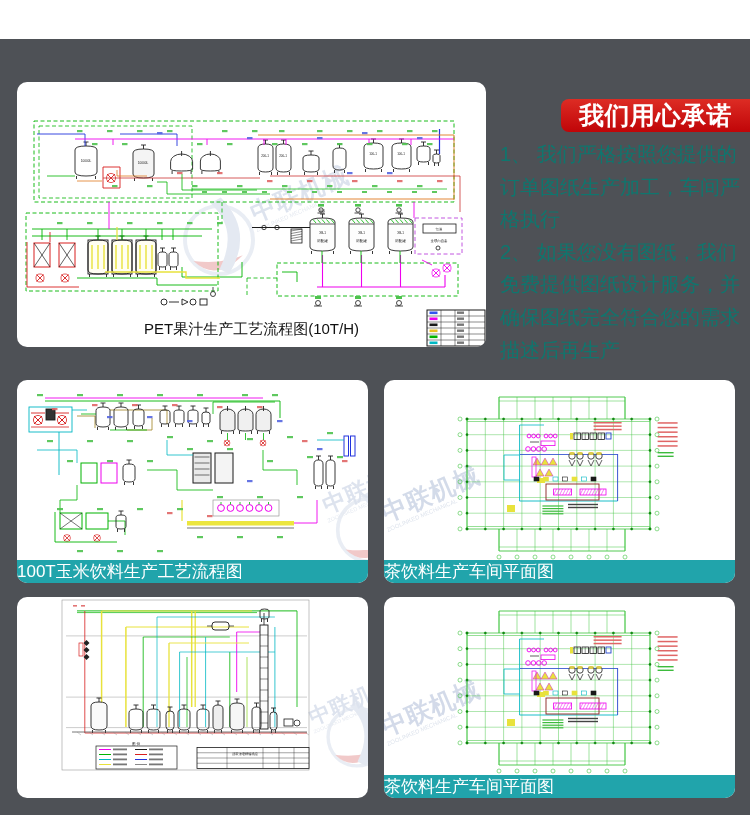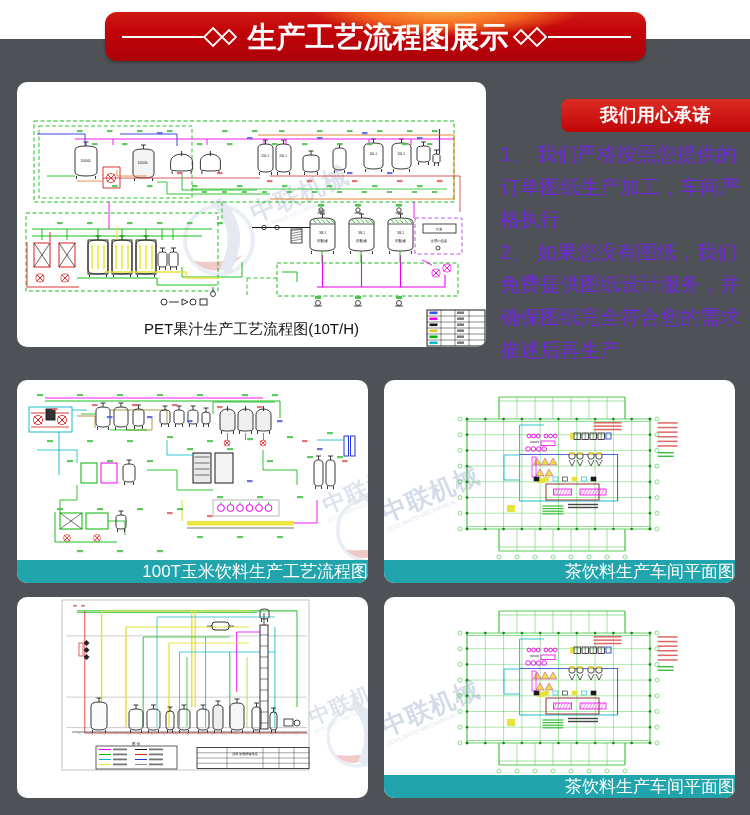--- a/index.html
+++ b/index.html
@@ -17,44 +17,31 @@
 .dsvg{position:absolute;top:14px;}
 .ds1{left:98px;}
 .ds2{left:406px;}
 .panel{position:absolute;background:#fff;border-radius:10px;overflow:hidden;}
 .pmain{left:17px;top:82px;width:469px;height:265px;}
 .pA{left:17px;top:380px;width:351px;height:203px;}
 .pB{left:384px;top:380px;width:351px;height:203px;}
 .pC{left:17px;top:597px;width:351px;height:201px;}
 .pD{left:384px;top:597px;width:351px;height:201px;}
 .cap{position:absolute;left:0;bottom:0;width:100%;height:23px;background:#21a4ab;color:#fff;
- font-size:17px;text-align:right;line-height:23px;}
+ font-size:17px;text-align:left;line-height:23px;}
 .mcap{position:absolute;left:0;top:238px;width:469px;text-align:center;color:#111;
  font-family:Liberation Sans, sans-serif;font-size:15px;}
-.rlabel{position:absolute;left:561px;top:99px;width:189px;height:33px;background:linear-gradient(180deg,#dd2c24,#c00508);border-radius:8px 0 0 8px;color:#fff;font-weight:bold;font-size:18px;text-align:center;line-height:33px;letter-spacing:0.5px;}
-.rtext{position:absolute;left:500px;top:138px;width:248px;color:#6d28d9;font-size:20px;line-height:32.6px;}
+.rlabel{position:absolute;left:561px;top:99px;width:189px;height:33px;background:linear-gradient(180deg,#dd2c24,#c00508);border-radius:8px 0 0 8px;color:#fff;font-weight:bold;font-size:25px;text-align:center;line-height:33px;letter-spacing:0.5px;}
+.rtext{position:absolute;left:500px;top:138px;width:248px;color:#0f766e;font-size:20px;line-height:32.6px;}
 </style>
 </head>
 <body>
 <div class="page">
   <div class="graybg"></div>
 
-  <div class="banner">
-      <div class="inner">
-    <span class="dline dl1"></span>
-    <svg class="dsvg ds1" width="36" height="22" viewBox="0 0 36 22">
-          <path d="M10 2 L19 11 L10 20 L1 11 Z M26 4 L33 11 L26 18 L19 11 Z" fill="none" stroke="#fff" stroke-width="1.8"></path>
-        </svg>
-    <span class="btext">生产工艺流程图展示</span>
-    <svg class="dsvg ds2" width="36" height="22" viewBox="0 0 36 22">
-          <path d="M10 4 L17 11 L10 18 L3 11 Z M26 2 L35 11 L26 20 L17 11 Z" fill="none" stroke="#fff" stroke-width="1.8"></path>
-        </svg>
-    <span class="dline dl2"></span>
-  </div>
-    </div>
 
   <div class="panel pmain">
     <svg id="svgmain" width="469" height="265" viewBox="0 0 469 265">
         <g opacity="0.62">
           <circle cx="202" cy="158" r="34.0" fill="none" stroke="#dce3ee" stroke-width="4.0"></circle>
           <path d="M176.5 179.07999999999998 Q198.6 200.5 225.8 173.3 Q205.4 182.48 176.5 179.07999999999998 Z" fill="#e9a9a9" stroke="none"></path>
           <path d="M203.7 115.5 Q237.7 149.5 212.2 192.0 L202.68 186.9 Q222.4 147.8 193.5 121.28 Z" fill="#d4dcea" stroke="none"></path>
           <text x="238.0" y="140.0" font-size="25.0" fill="#c9d2e4" text-anchor="start" font-family="&quot;Liberation Sans&quot;,sans-serif" font-weight="bold" transform="rotate(-23 238.0 140.0)" letter-spacing="1">中联机械</text>
           <text x="240.0" y="150.0" font-size="6.0" fill="#d5dce8" text-anchor="start" font-family="&quot;Liberation Sans&quot;,sans-serif" font-weight="normal" transform="rotate(-23 240.0 150.0)">ZOOLINKED MECHANICAL</text>
         </g>

